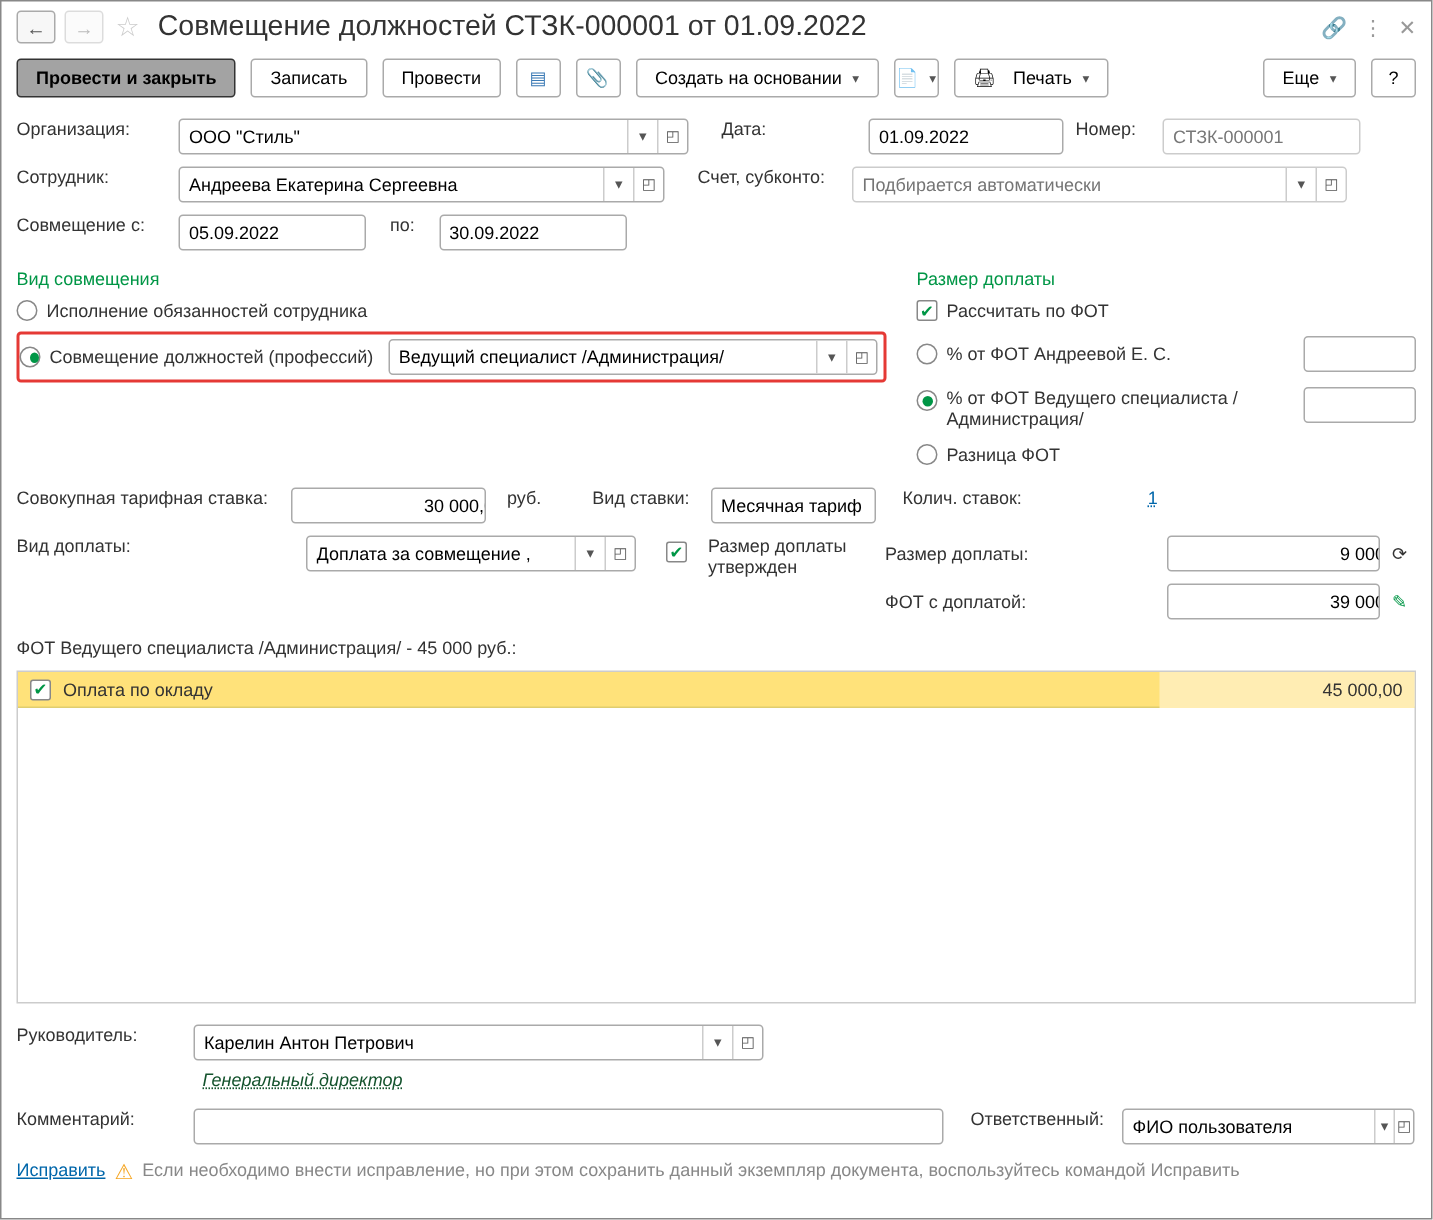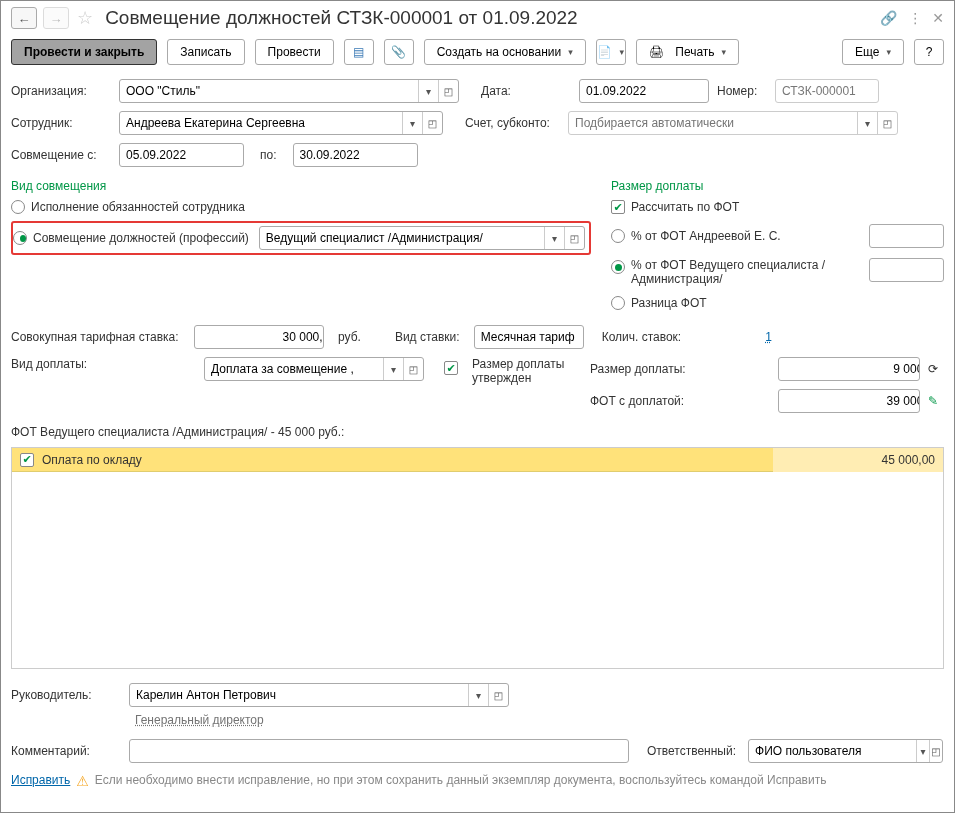--- a/index.html
+++ b/index.html
@@ -73,21 +73,20 @@
     font-weight: bold;
   }
   .btn-icon {
     width: 30px;
     justify-content: center;
     padding: 0;
   }
   .tb-spread { margin-left: auto; }
   .form-row {
     display: flex;
-    align-items: center;
     padding: 4px 10px;
     gap: 8px;
   }
   .lbl {
     color: #333;
     min-width: 100px;
   }
   .input-wrap {
     display: flex;
     border: 1px solid #aaa;
@@ -192,24 +191,25 @@
     padding: 0 8px;
     display: flex;
     align-items: center;
   }
   .link {
     color: #0066aa;
     text-decoration: underline dotted;
     cursor: pointer;
   }
   .underline-link {
-    color: #737373;
+    color: #14532d;
     text-decoration: underline dotted;
     cursor: pointer;
     padding-left: 12px;
+    font-style: italic;
   }
   .warn-row {
     display: flex;
     padding: 6px 10px;
     gap: 6px;
     color: #888;
   }
   .warn-icon { color: #f5a623; font-size: 14px; }
   .caret { font-size: 9px; color: #555; margin-left: 3px; }
   .mini-icon { font-size: 13px; color: #555; }
@@ -273,21 +273,21 @@
     <input class="input" value="ООО &quot;Стиль&quot;" style="">
     <span class="addon">▾</span>
     <span class="addon">◰</span>
   </div>
   <span class="lbl" style="min-width:40px;margin-left:14px">Дата:</span>
   <div class="input-wrap" style="width:130px;margin-left:50px">
     <input class="input" value="01.09.2022" style="">
 
   </div>
   <span class="lbl" style="min-width:50px">Номер:</span>
-  <div class="input-wrap" style="width:104px;border-color:#ccc">
+  <div class="input-wrap" style="width:132px;border-color:#ccc">
     <input class="input" style="color: rgb(119, 119, 119);" value="СТЗК-000001">
   </div>
 </div>
 
 <div class="form-row">
   <span class="lbl">Сотрудник:</span>
   <div class="input-wrap" style="width:324px">
     <input class="input" value="Андреева Екатерина Сергеевна" style="">
     <span class="addon">▾</span>
     <span class="addon">◰</span>

